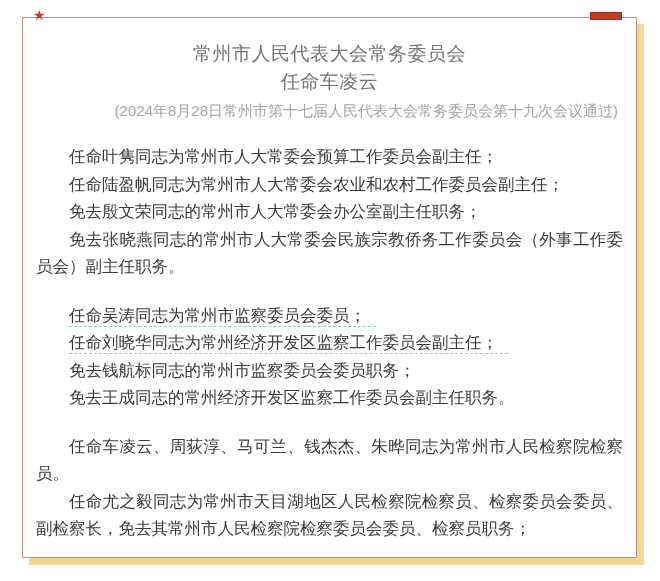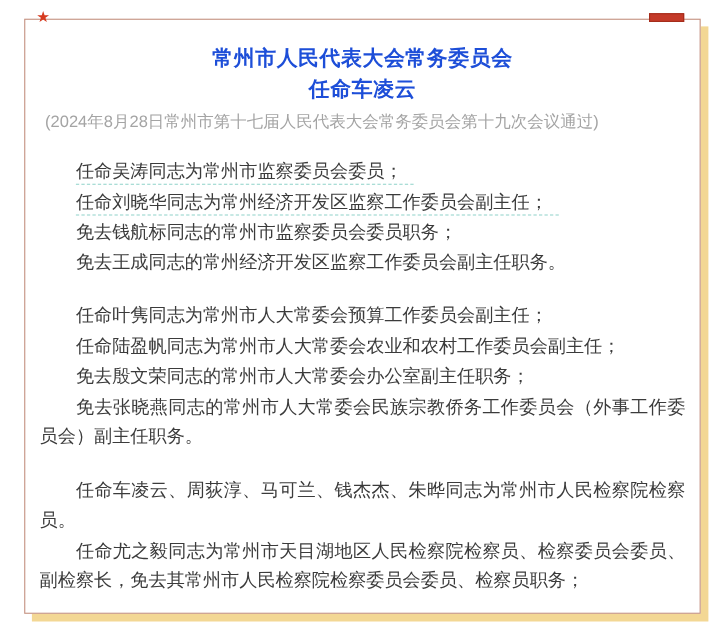--- a/index.html
+++ b/index.html
@@ -30,28 +30,28 @@
     right: 14px; top: -6px;
     width: 32px; height: 8px;
     background: #c43a28;
     border: 1px solid #a52c1b;
   }
   .doc-header {
     padding-top: 22px;
     text-align: center;
   }
   .doc-title {
-    color: #1d4ed8;
-    font-weight: bold;
+    color: #737373;
+    font-weight: normal;
     font-size: 19px;
     line-height: 28px;
     letter-spacing: 0.5px;
   }
   .meeting-note {
-    text-align: left;
+    text-align: right;
     padding: 0 18px;
     margin-top: 4px;
     color: #a4a4a4;
     font-size: 15px;
     line-height: 22px;
   }
   .doc-body {
     padding: 0 13px;
     margin-top: 21px;
     font-size: 16.5px;
@@ -79,29 +79,29 @@
   <span class="red-tab"></span>
 
   <div class="doc-header">
     <div class="doc-title">常州市人民代表大会常务委员会</div>
     <div class="doc-title">任命车凌云</div>
     <div class="meeting-note">(2024年8月28日常州市第十七届人民代表大会常务委员会第十九次会议通过)</div>
   </div>
 
   <div class="doc-body">
       <div class="section">
+        <p>任命叶隽同志为常州市人大常委会预算工作委员会副主任；</p>
+        <p>任命陆盈帆同志为常州市人大常委会农业和农村工作委员会副主任；</p>
+        <p>免去殷文荣同志的常州市人大常委会办公室副主任职务；</p>
+        <p>免去张晓燕同志的常州市人大常委会民族宗教侨务工作委员会（外事工作委员会）副主任职务。</p>
+      </div>
+      <div class="section">
         <p><span class="dashed-underline">任命吴涛同志为常州市监察委员会委员；</span></p>
         <p><span class="dashed-underline">任命刘晓华同志为常州经济开发区监察工作委员会副主任；</span></p>
         <p>免去钱航标同志的常州市监察委员会委员职务；</p>
         <p>免去王成同志的常州经济开发区监察工作委员会副主任职务。</p>
-      </div>
-      <div class="section">
-        <p>任命叶隽同志为常州市人大常委会预算工作委员会副主任；</p>
-        <p>任命陆盈帆同志为常州市人大常委会农业和农村工作委员会副主任；</p>
-        <p>免去殷文荣同志的常州市人大常委会办公室副主任职务；</p>
-        <p>免去张晓燕同志的常州市人大常委会民族宗教侨务工作委员会（外事工作委员会）副主任职务。</p>
       </div>
       <div class="section">
         <p>任命车凌云、周荻淳、马可兰、钱杰杰、朱晔同志为常州市人民检察院检察员。</p>
         <p>任命尤之毅同志为常州市天目湖地区人民检察院检察员、检察委员会委员、副检察长，免去其常州市人民检察院检察委员会委员、检察员职务；</p>
       </div>
     </div>
 </div>
 
 </body></html>

